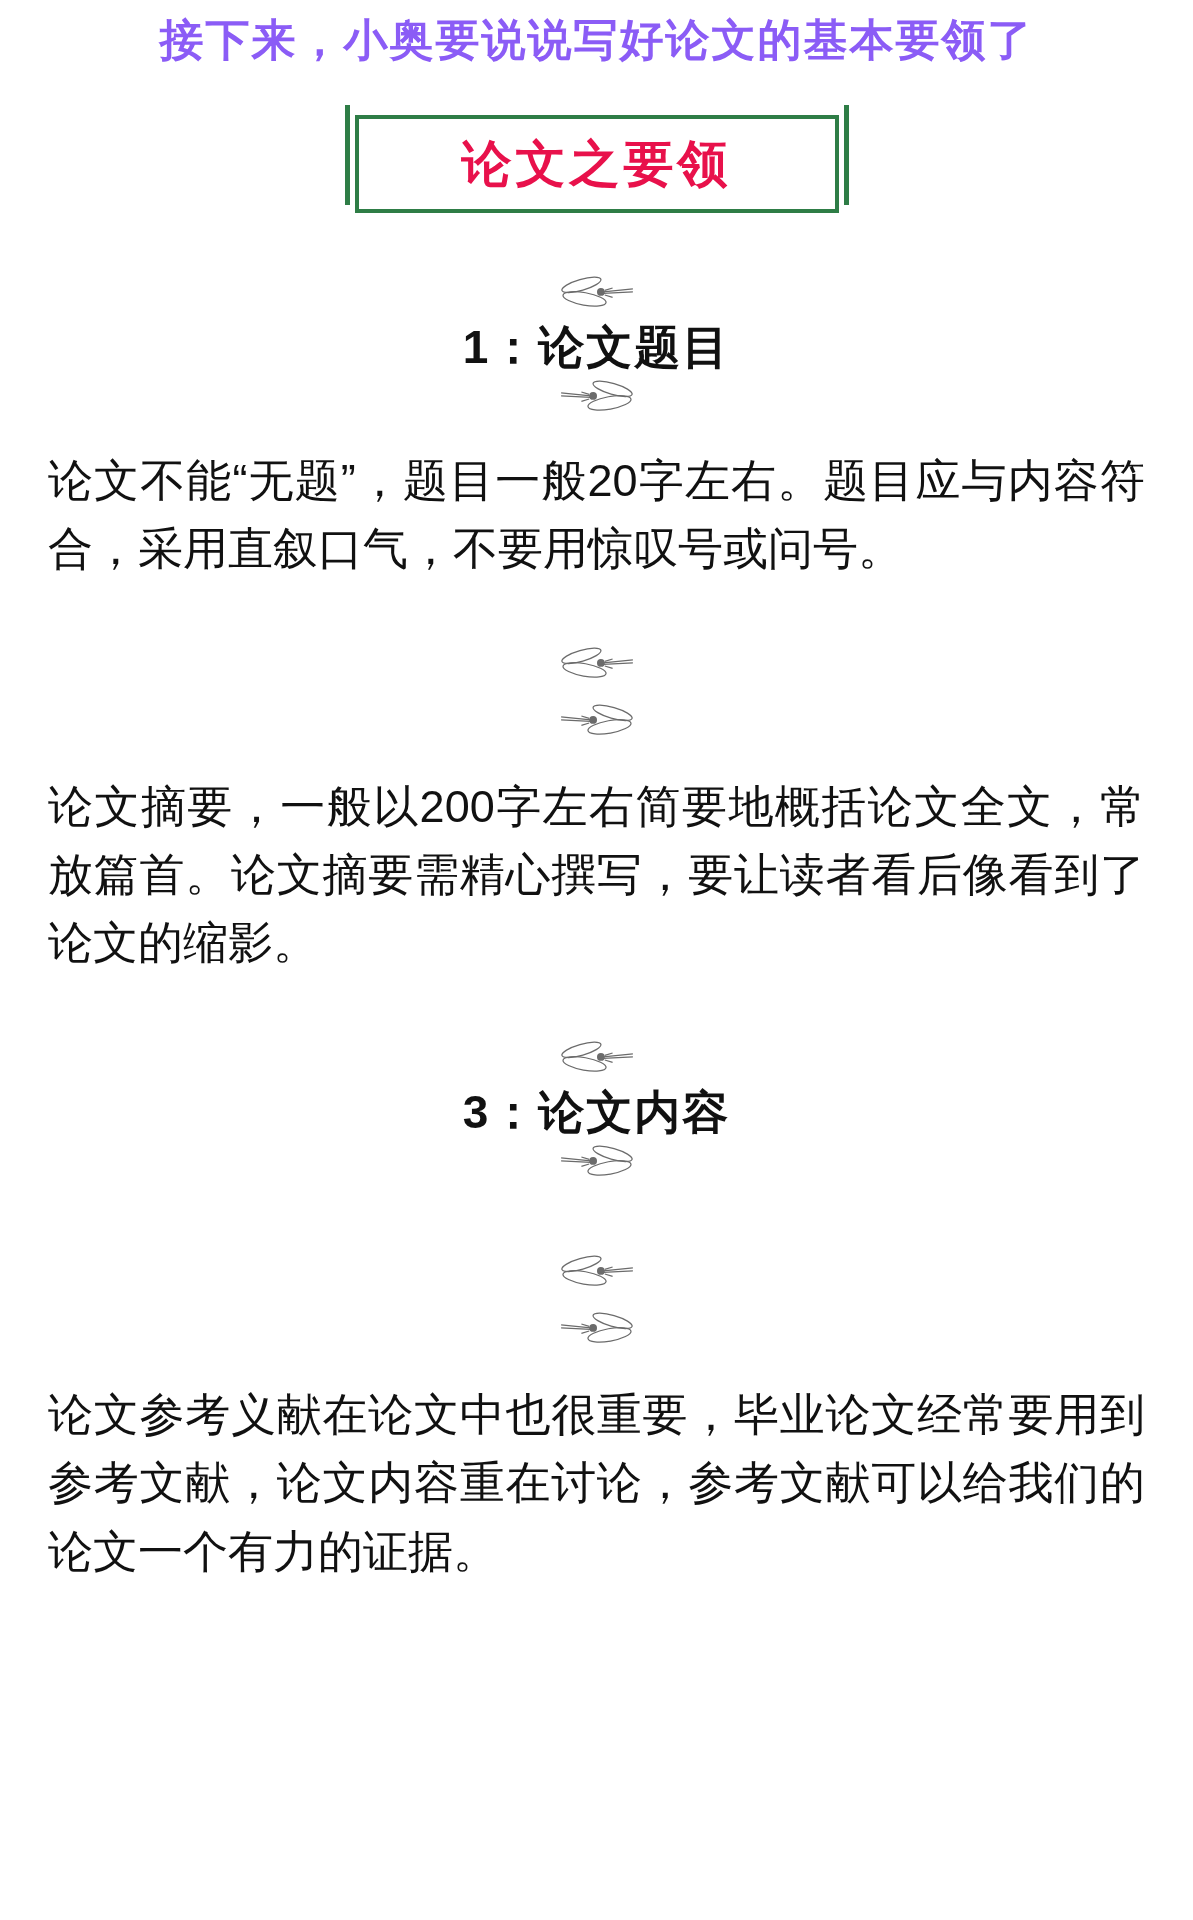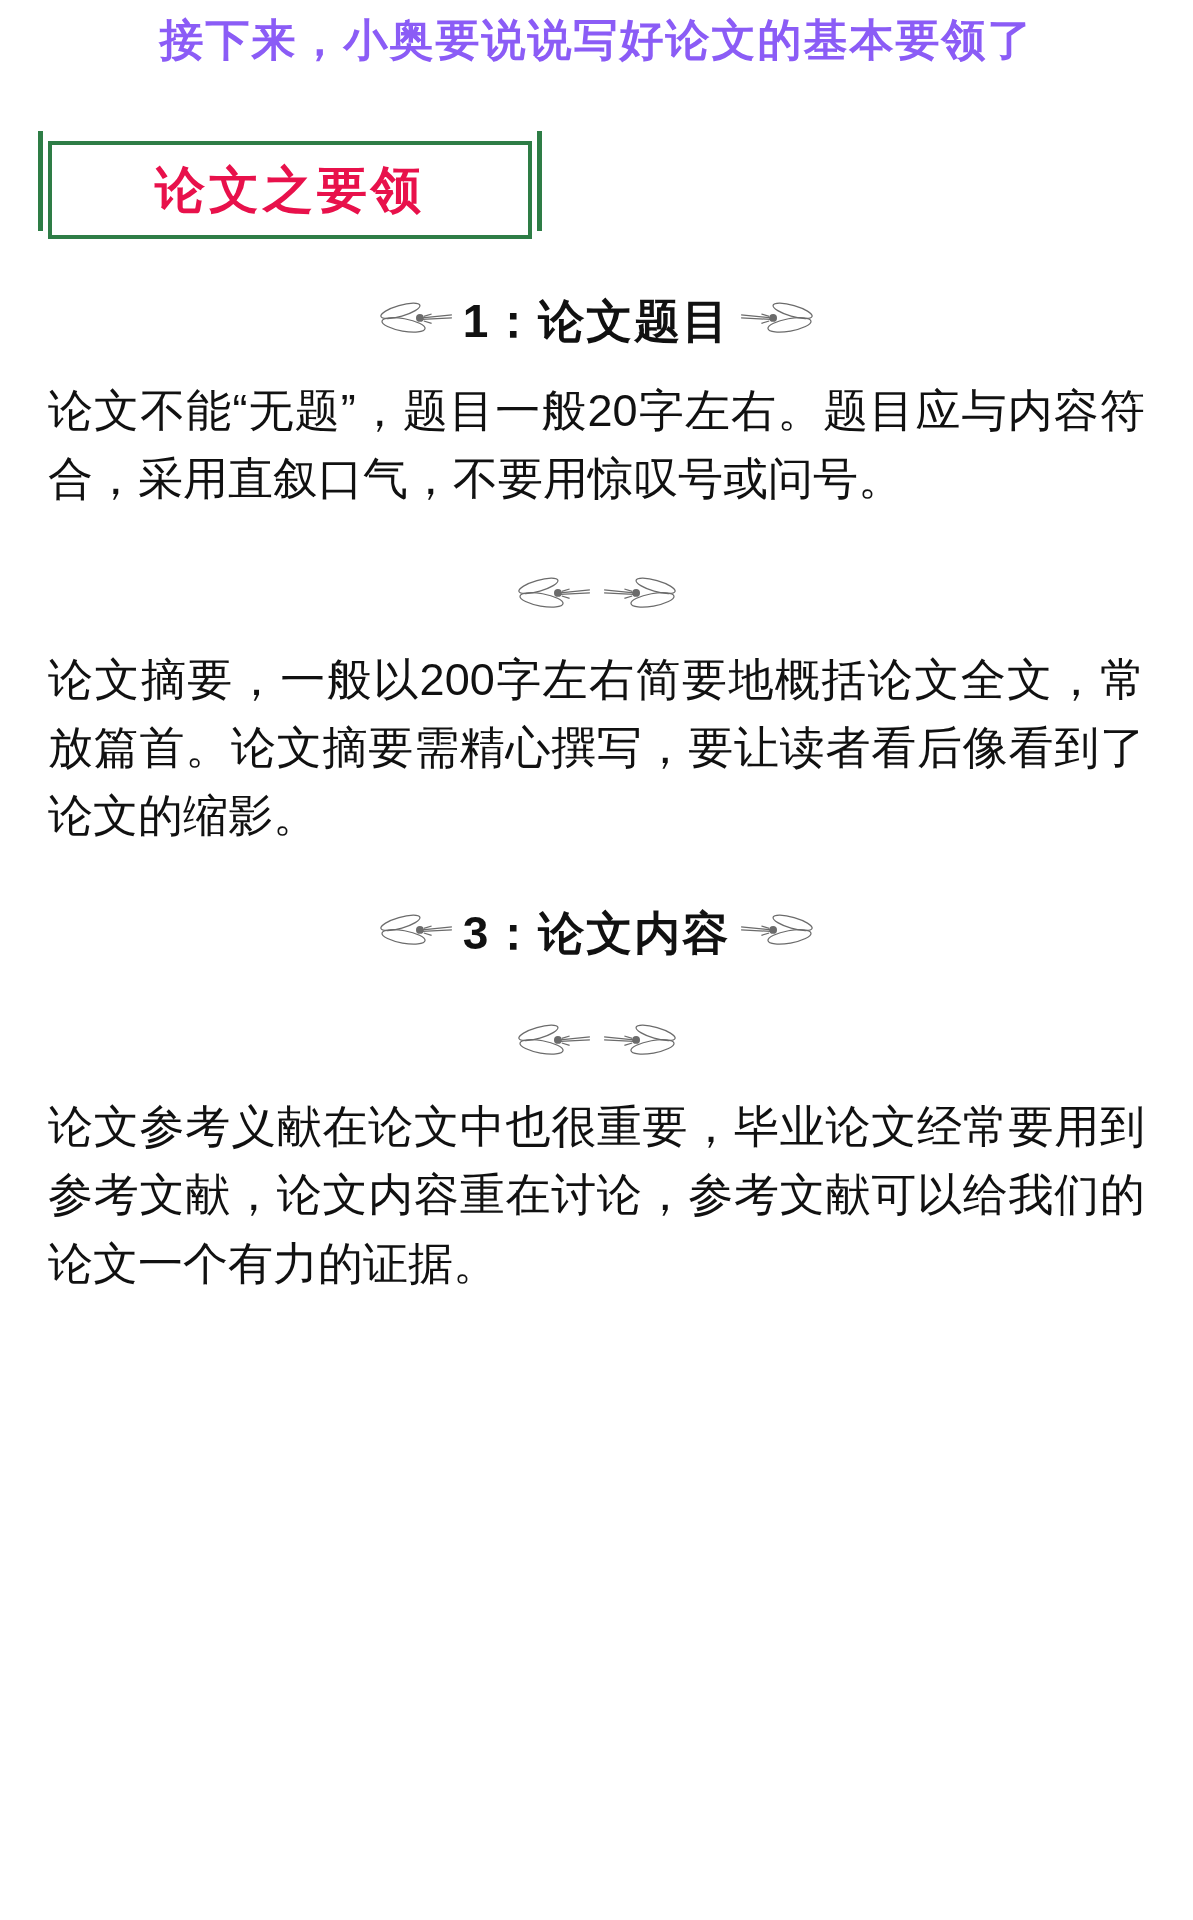--- a/index.html
+++ b/index.html
@@ -30,21 +30,22 @@
     letter-spacing: 2px;
     line-height: 1.2;
     margin: 14px 0 0 0;
     color: #8b5cf6;
     white-space: nowrap;
   }
 
   
   .banner-wrap {
     display: flex;
-    margin-top: 74px;
+    justify-content: center;
+    margin-top: 48px;
   }
   .banner {
     position: relative;
     width: 484px;
     height: 98px;
     border: 4px solid #2e7d46;
     display: flex;
     align-items: center;
     justify-content: center;
     box-sizing: border-box;
@@ -67,22 +68,23 @@
     color: #e8114b;
     letter-spacing: 4px;
     line-height: 1;
   }
 
   
   .section-heading {
     display: flex;
     align-items: center;
     justify-content: center;
-    gap: 8px;
+    gap: 1px;
     margin-top: 54px;
+    flex-direction: column;
   }
   .section-heading .htext {
     font-size: 46px;
     font-weight: 700;
     letter-spacing: 2px;
     color: #111111;
     line-height: 1;
     white-space: nowrap;
   }
   .dragonfly {
@@ -96,21 +98,21 @@
   
   .para {
     font-size: 45px;
     line-height: 1.52;
     letter-spacing: 0px;
     color: #111111;
     text-align: justify;
     margin: 22px 0 0 0;
     font-weight: 400;
   }
-  .s1 .para { margin-top: 28px; }
+  .s1 .para { margin-top: 20px; }
 </style>
 </head>
 <body>
 
 <div class="page">
 
   <div class="intro">接下来，小奥要说说写好论文的基本要领了</div>
 
   <div class="banner-wrap">
     <div class="banner">

